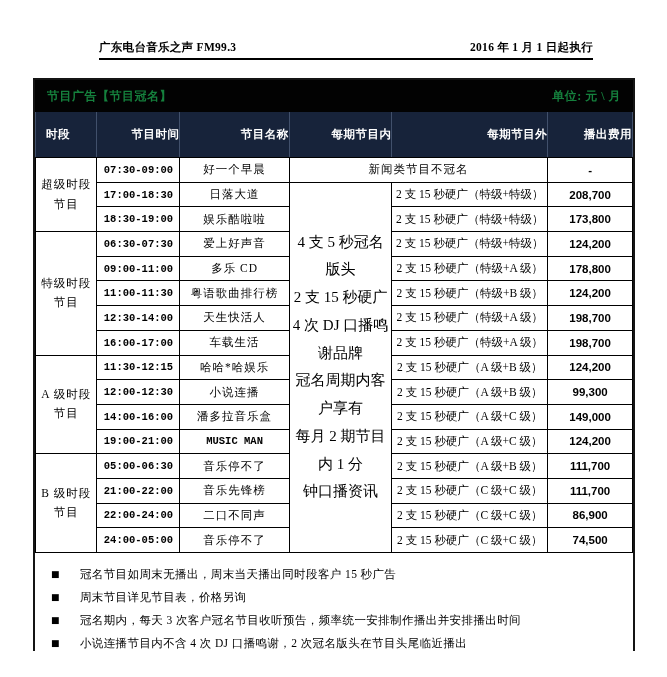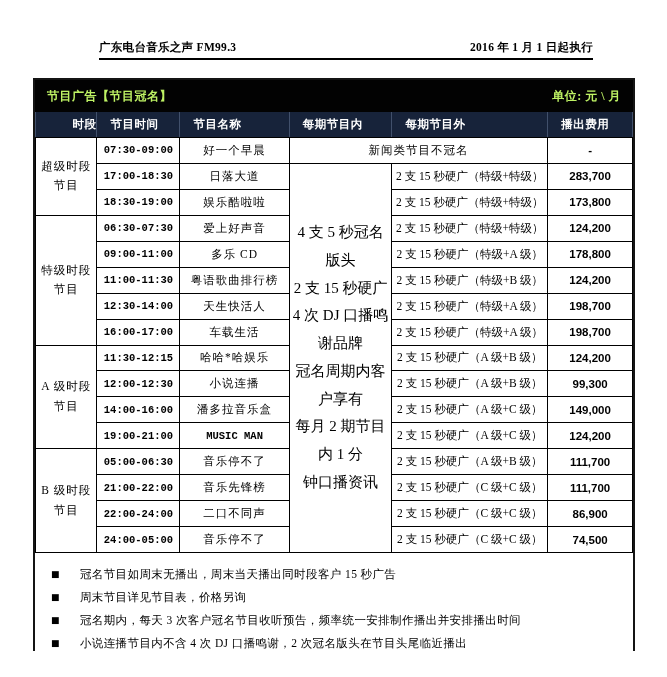--- a/index.html
+++ b/index.html
@@ -19,36 +19,36 @@
   }
 
   
   .outer-box{
     position:absolute;left:33px;top:78px;width:602px;height:589px;
     border:2px solid #141414;box-sizing:border-box;
     display:flex;flex-direction:column;background:#fff;
   }
 
   .title-bar{
-    background:#020202;color:#bef264;height:32px;flex:0 0 32px;
+    background:#020202;color:#15803d;height:32px;flex:0 0 32px;
     display:flex;align-items:center;justify-content:space-between;
     padding:0 12px;font-weight:bold;font-size:12px;letter-spacing:.5px;
   }
 
   table.rate{
     width:100%;height:441px;border-collapse:collapse;table-layout:fixed;
     font-size:11px;
   }
   table.rate thead th{
     background:#17233a;color:#fff;font-weight:bold;font-size:11.5px;
-    height:25px;text-align:left;padding:0 0 0 13px;
+    height:25px;text-align:right;padding:0 0 0 13px;
     border:1px solid #41506b;border-bottom:1px solid #000;border-top:none;
     letter-spacing:.5px;
   }
-  table.rate thead th.c-first{text-align:right;padding:0;}
+  table.rate thead th.c-first{text-align:left;padding:10px;}
   table.rate td{
     border:1px solid #000;text-align:center;vertical-align:middle;
     padding:2px 3px;background:#fff;
   }
   td.section-cell{font-size:11.5px;line-height:1.7;padding:0 9px;letter-spacing:1px;}
   td.time-cell{
     font-family:"Liberation Mono","DejaVu Sans Mono",monospace;
     font-size:10.5px;font-weight:bold;letter-spacing:0;
   }
   td.name-cell{font-size:11.5px;letter-spacing:1px;margin-top:24px;}
@@ -127,21 +127,21 @@
             <td class="name-cell">日落大道</td>
             <td class="inner-cell" rowspan="15">
               <div>4 支 5 秒冠名版头</div>
               <div>2 支 15 秒硬广</div>
               <div>4 次 DJ 口播鸣谢品牌</div>
               <div>冠名周期内客户享有</div>
               <div>每月 2 期节目内 1 分</div>
               <div>钟口播资讯</div>
             </td>
             <td class="outer-cell">2 支 15 秒硬广（特级+特级）</td>
-            <td class="fee-cell">283,700</td>
+            <td class="fee-cell">208,700</td>
           </tr>
           <tr>
             <td class="time-cell">18:30-19:00</td>
             <td class="name-cell">娱乐酷啦啦</td>
             <td class="outer-cell">2 支 15 秒硬广（特级+特级）</td>
             <td class="fee-cell">173,800</td>
           </tr>
           <tr>
             <td class="section-cell" rowspan="5">特级时段节目</td>
             <td class="time-cell">06:30-07:30</td>

